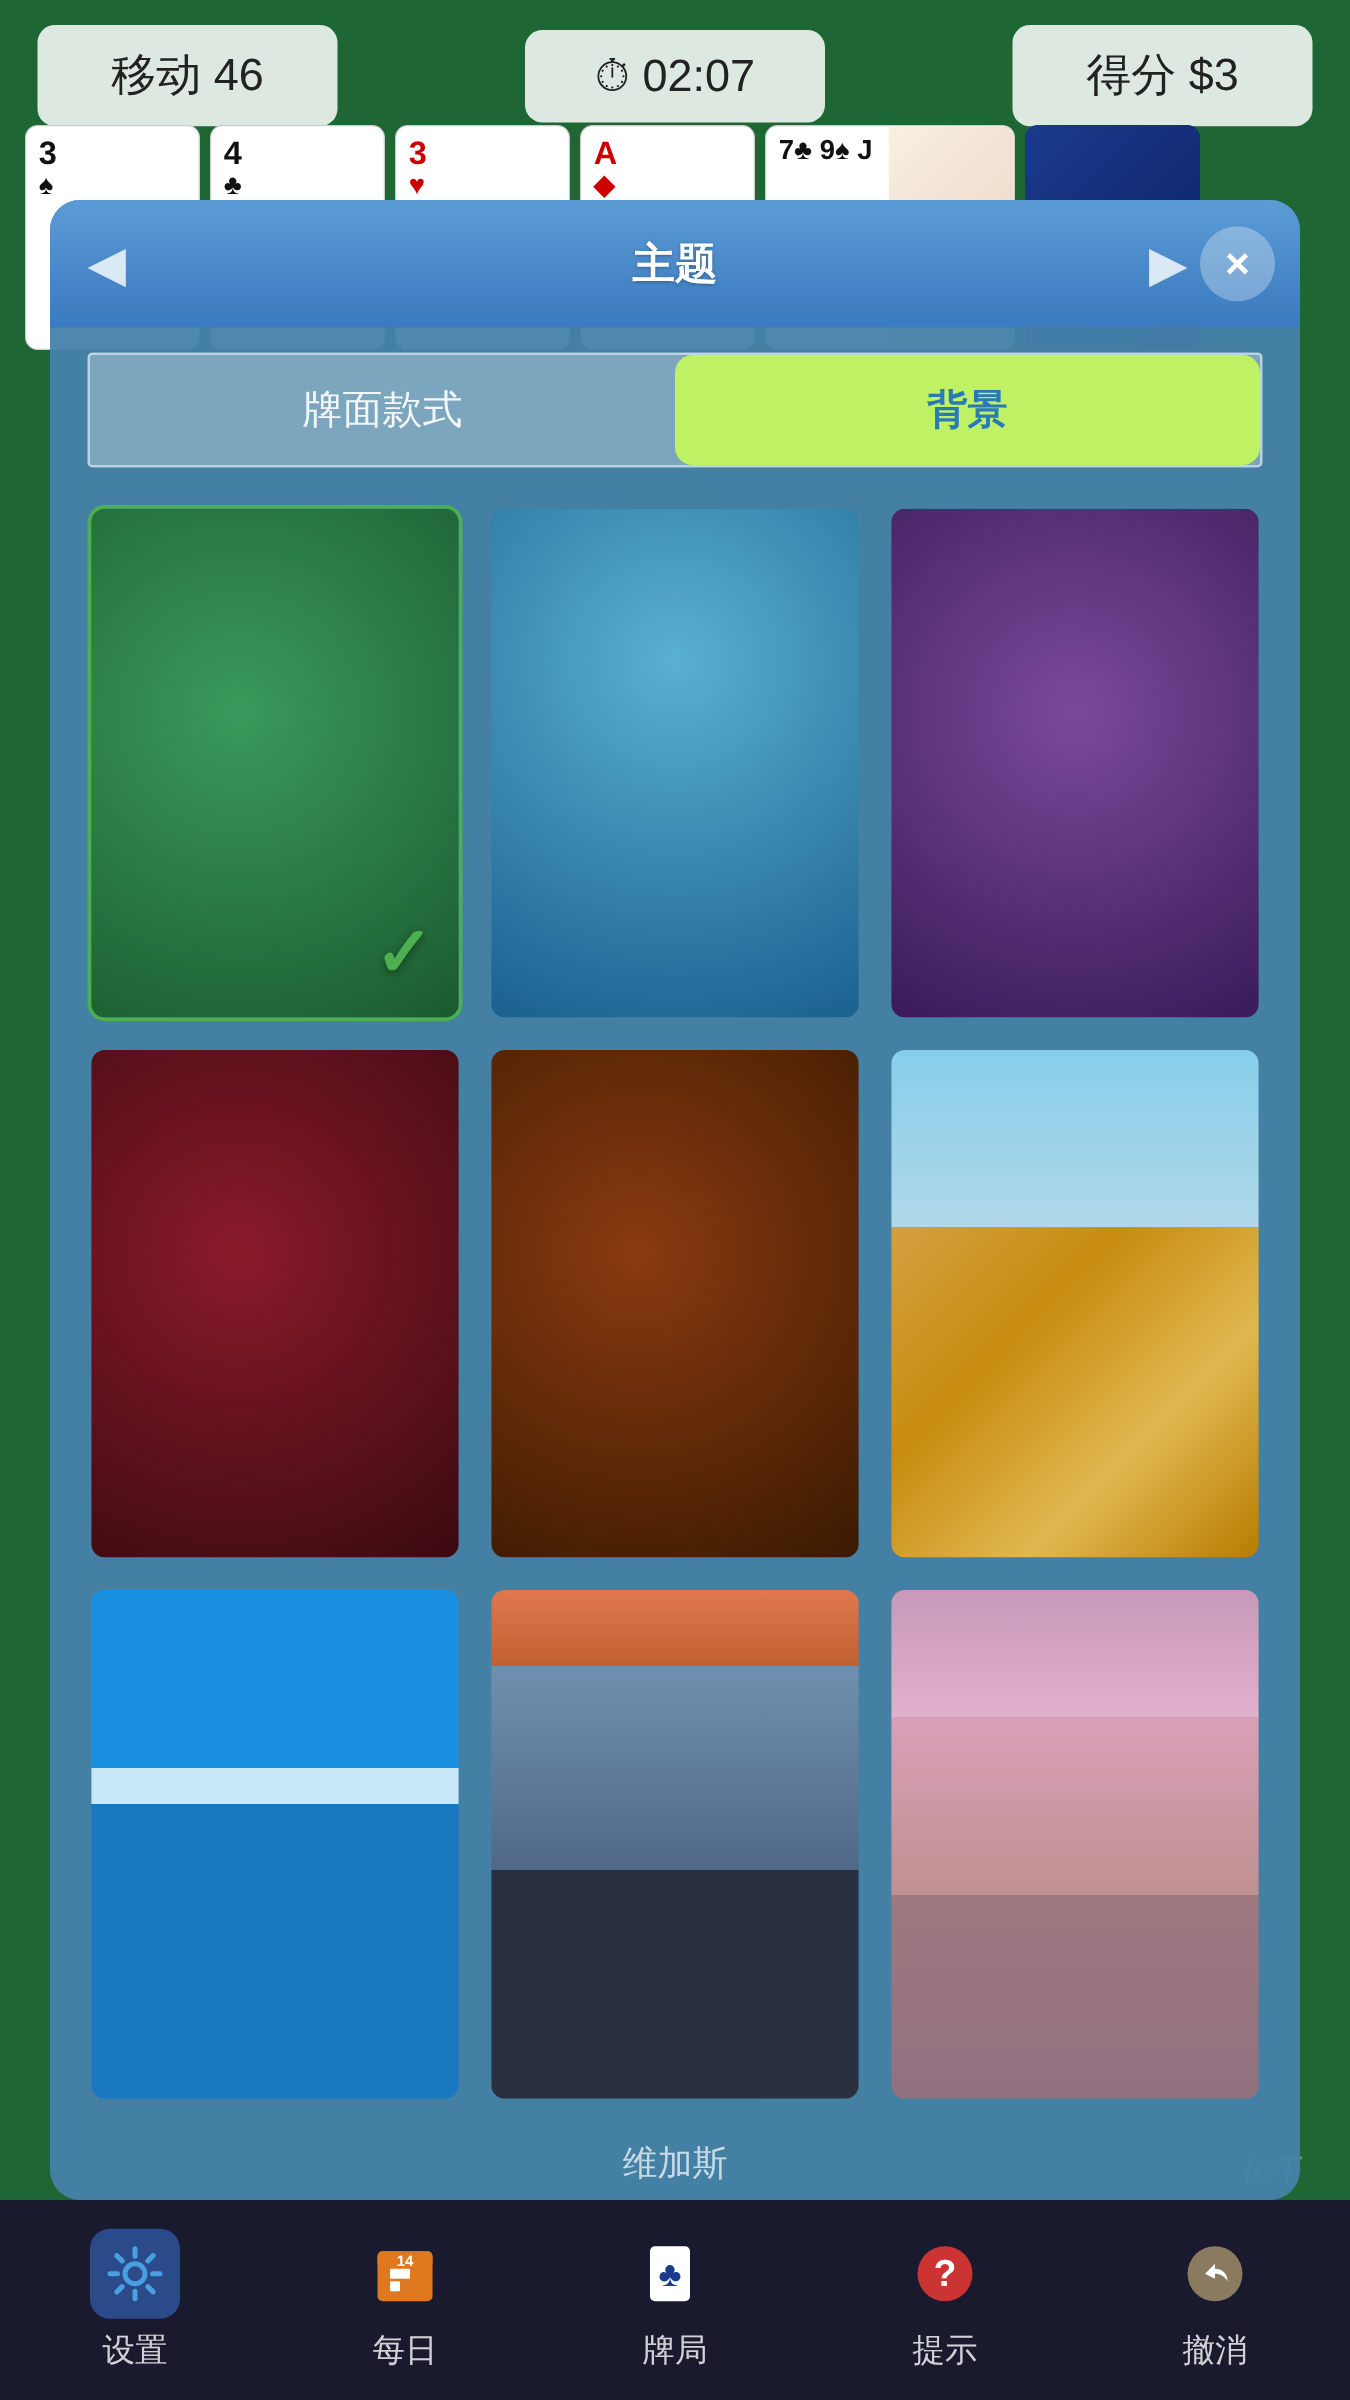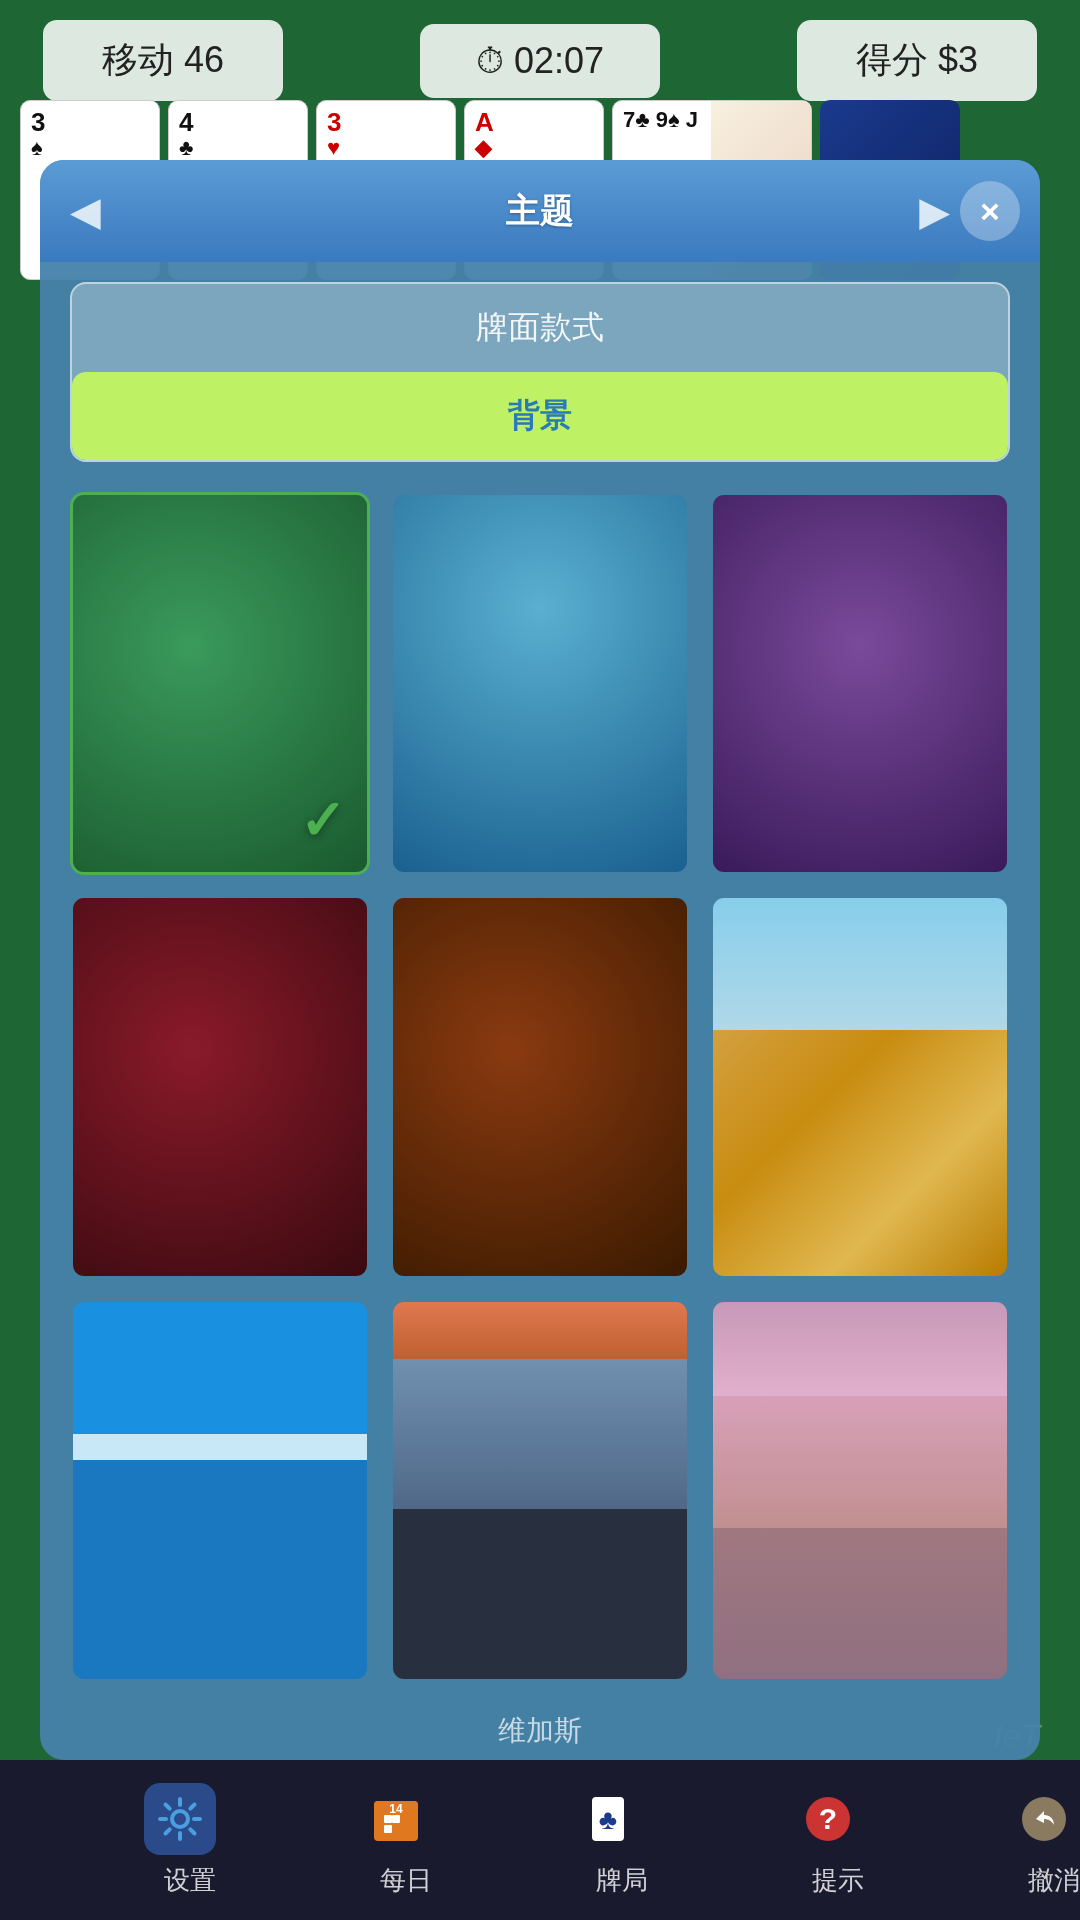--- a/index.html
+++ b/index.html
@@ -22,21 +22,21 @@
     }
 
     
     .top-bar {
       position: absolute;
       top: 20px;
       left: 0; right: 0;
       display: flex;
       justify-content: space-between;
       align-items: center;
-      padding: 0 43px;
+      padding: 0 30px;
       z-index: 1;
     }
 
     .top-bar-item {
       background: rgba(255,255,255,0.85);
       border-radius: 14px;
       padding: 16px 36px;
       font-size: 36px;
       font-weight: 500;
       color: #222;
@@ -147,24 +147,23 @@
       color: white;
       cursor: pointer;
       font-weight: bold;
     }
 
     
     .tab-bar {
       display: flex;
       margin: 20px 30px 10px;
       background: rgba(255,255,255,0.3);
-      border-radius: 16px;
+      border-radius: 4px;
       overflow: hidden;
       border: 2px solid rgba(255,255,255,0.5);
-      flex-direction: column;
     }
 
     .tab-item {
       flex: 1;
       padding: 22px 10px;
       text-align: center;
       font-size: 32px;
       font-weight: 500;
       cursor: pointer;
       color: rgba(255,255,255,0.9);
@@ -259,21 +258,21 @@
       background: #1a1a2e;
       display: flex;
       align-items: center;
       justify-content: space-around;
       z-index: 20;
     }
 
     .nav-item {
       display: flex;
       flex-direction: column;
-      align-items: flex-end;
+      align-items: center;
       gap: 8px;
       cursor: pointer;
       flex: 1;
     }
 
     .nav-icon {
       width: 72px;
       height: 72px;
       display: flex;
       align-items: center;

